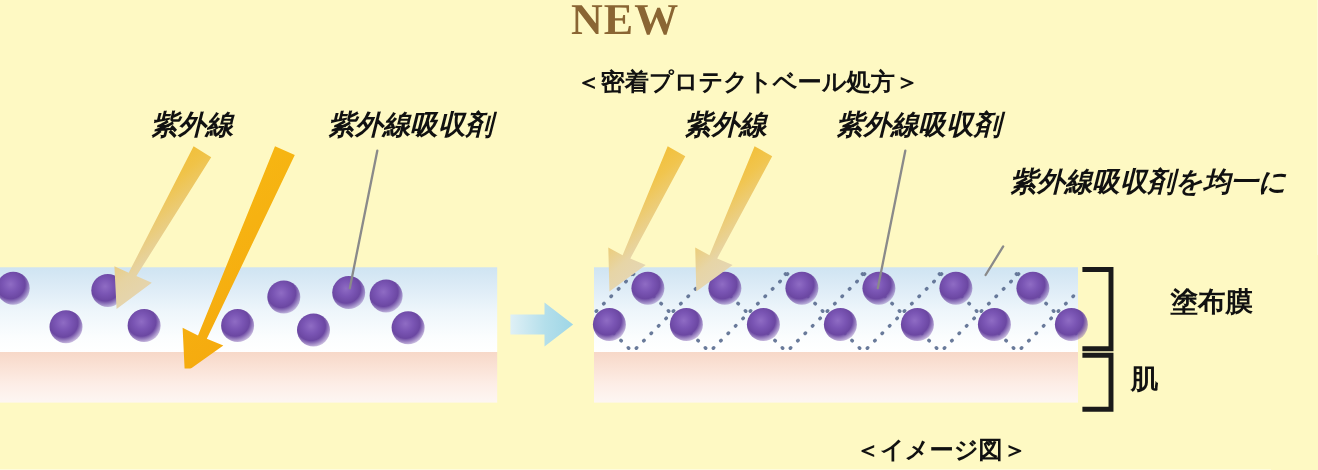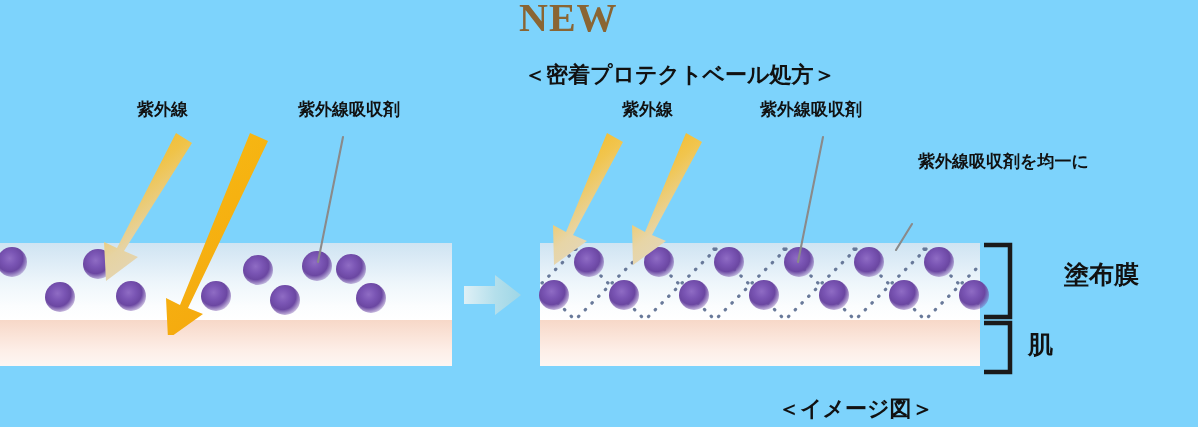--- a/index.html
+++ b/index.html
@@ -9,21 +9,21 @@
   }
   body {
     font-family: "Liberation Sans", "DejaVu Sans", sans-serif;
     color: #1a1a1a;
   }
   #stage {
     position: relative;
     width: 1198px;
     height: 427px;
     overflow: hidden;
-    background: #7dd3fc;
+    background: #fef9c3;
   }
   .abs { position: absolute; }
 
   
   #new-badge {
     left: 519px; top: -2px;
     font-family: "Liberation Serif", "DejaVu Serif", serif;
     font-size: 40px;
     font-weight: 700;
     letter-spacing: 1px;
@@ -41,25 +41,26 @@
   #image-caption {
     left: 778px; top: 394px;
     font-size: 22px;
     font-weight: 700;
     color: #111111;
     white-space: nowrap;
   }
 
   
   .jp-label {
-    font-size: 17px;
+    font-size: 25px;
     font-weight: 700;
     color: #111111;
     white-space: nowrap;
     line-height: 1.18;
+    font-style: italic;
   }
   #label-uv-left   { left: 137px; top: 100px; }
   #label-abs-left  { left: 298px; top: 100px; }
   #label-uv-right  { left: 622px; top: 100px; }
   #label-abs-right { left: 760px; top: 100px; }
   #label-net       { left: 918px; top: 152px; }
 
   .bracket-label {
     font-size: 25px;
     font-weight: 700;

